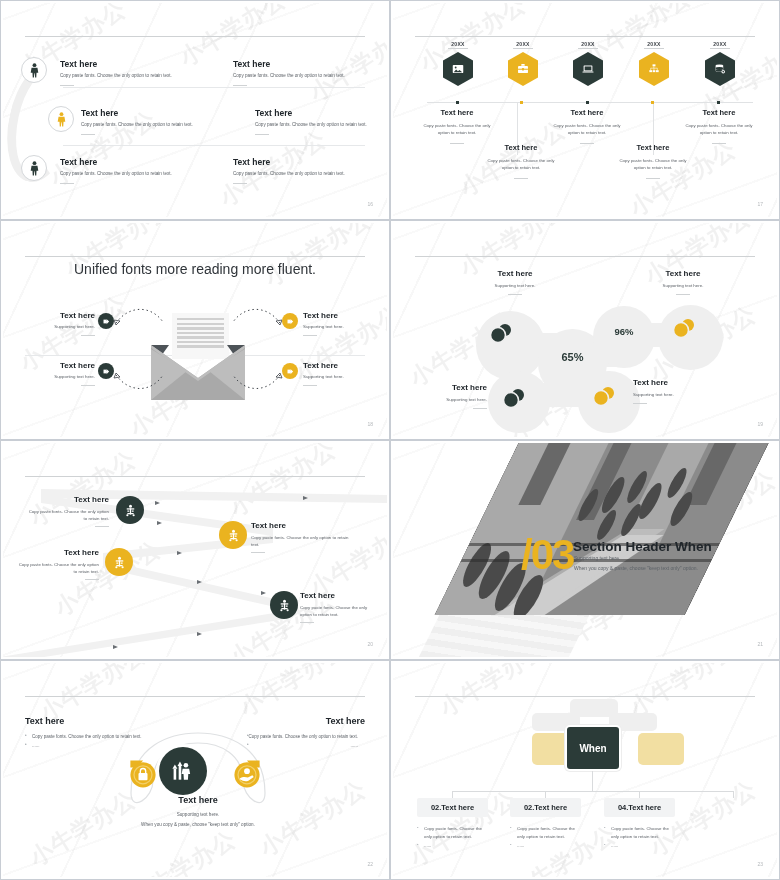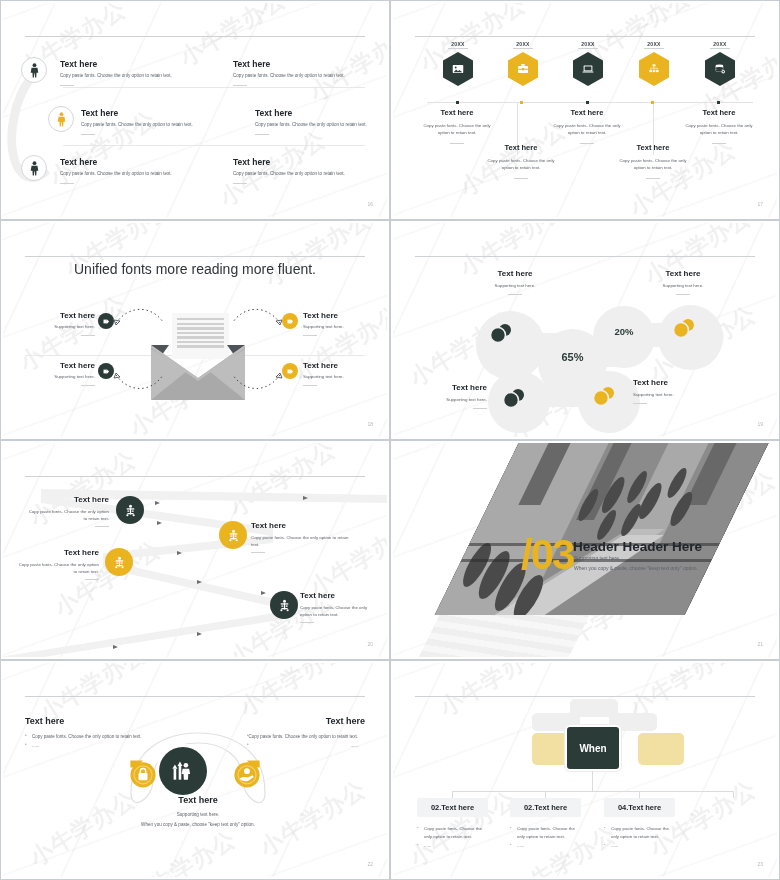--- a/index.html
+++ b/index.html
@@ -364,21 +364,21 @@
     <div class="mol z" style="left:145px;top:106px;width:69px;height:69px;"></div>
     <div class="mol z" style="left:198px;top:118px;width:38px;height:26px;border-radius:0;background:#efefef;"></div>
     <div class="mol z" style="left:200px;top:83px;width:62px;height:62px;"></div>
     <div class="mol z" style="left:250px;top:100px;width:30px;height:24px;border-radius:0;background:#efefef;"></div>
     <div class="mol z" style="left:265px;top:82px;width:65px;height:65px;"></div>
     <div class="mol z" style="left:95px;top:148px;width:62px;height:62px;"></div>
     <div class="mol z" style="left:185px;top:148px;width:62px;height:62px;"></div>
     <div class="mol z" style="left:140px;top:160px;width:55px;height:24px;border-radius:0;background:#efefef;"></div>
 
     <div class="z" style="position:absolute;left:145px;top:128px;width:69px;text-align:center;font-size:11px;font-weight:700;color:#2b3b38;">65%</div>
-    <div class="z" style="position:absolute;left:200px;top:103px;width:62px;text-align:center;font-size:9.5px;font-weight:700;color:#2b3b38;">20%</div>
+    <div class="z" style="position:absolute;left:200px;top:103px;width:62px;text-align:center;font-size:9.5px;font-weight:700;color:#2b3b38;">96%</div>
 
     <svg class="z" style="position:absolute;left:97px;top:100px;" width="24" height="20">
       <circle cx="15" cy="7" r="6" fill="#2b3b38"></circle>
           <circle cx="8" cy="12" r="7.5" fill="#2b3b38" stroke="#efefef" stroke-width="1.6"></circle>
     </svg>
     <svg class="z" style="position:absolute;left:280px;top:95px;" width="24" height="20">
       <circle cx="15" cy="7" r="6" fill="#eab320"></circle>
           <circle cx="8" cy="12" r="7.5" fill="#eab320" stroke="#efefef" stroke-width="1.6"></circle>
     </svg>
     <svg class="z" style="position:absolute;left:110px;top:165px;" width="24" height="20">
@@ -559,21 +559,21 @@
               <ellipse cx="85" cy="172" rx="10" ry="22"></ellipse>
         </g>
         <g fill="#33302c" opacity=".55">
           <rect x="0" y="118" width="250" height="3"></rect>
               <rect x="0" y="134" width="250" height="3"></rect>
         </g>
       </svg>
     </div>
 
     <div class="z" style="position:absolute;left:128px;top:88px;font-size:42px;font-weight:700;color:#eab320;letter-spacing:-2px;">/03</div>
-    <div class="z" style="position:absolute;left:180px;top:96px;font-size:13.5px;font-weight:700;color:#20262b;">Header Header Here</div>
+    <div class="z" style="position:absolute;left:180px;top:96px;font-size:13.5px;font-weight:700;color:#20262b;">Section Header When</div>
     <div class="z p" style="position:absolute;left:181px;top:112px;font-size:5px;">Supporting text here.</div>
     <div class="z p" style="position:absolute;left:181px;top:122px;font-size:5px;">When you copy &amp; paste, choose "keep text only" option.</div>
 
     <div class="pgnum">21</div>
    </div>
   </div>
 
   <div class="slide">
    <div class="slide-inner">
     <div class="wm">

